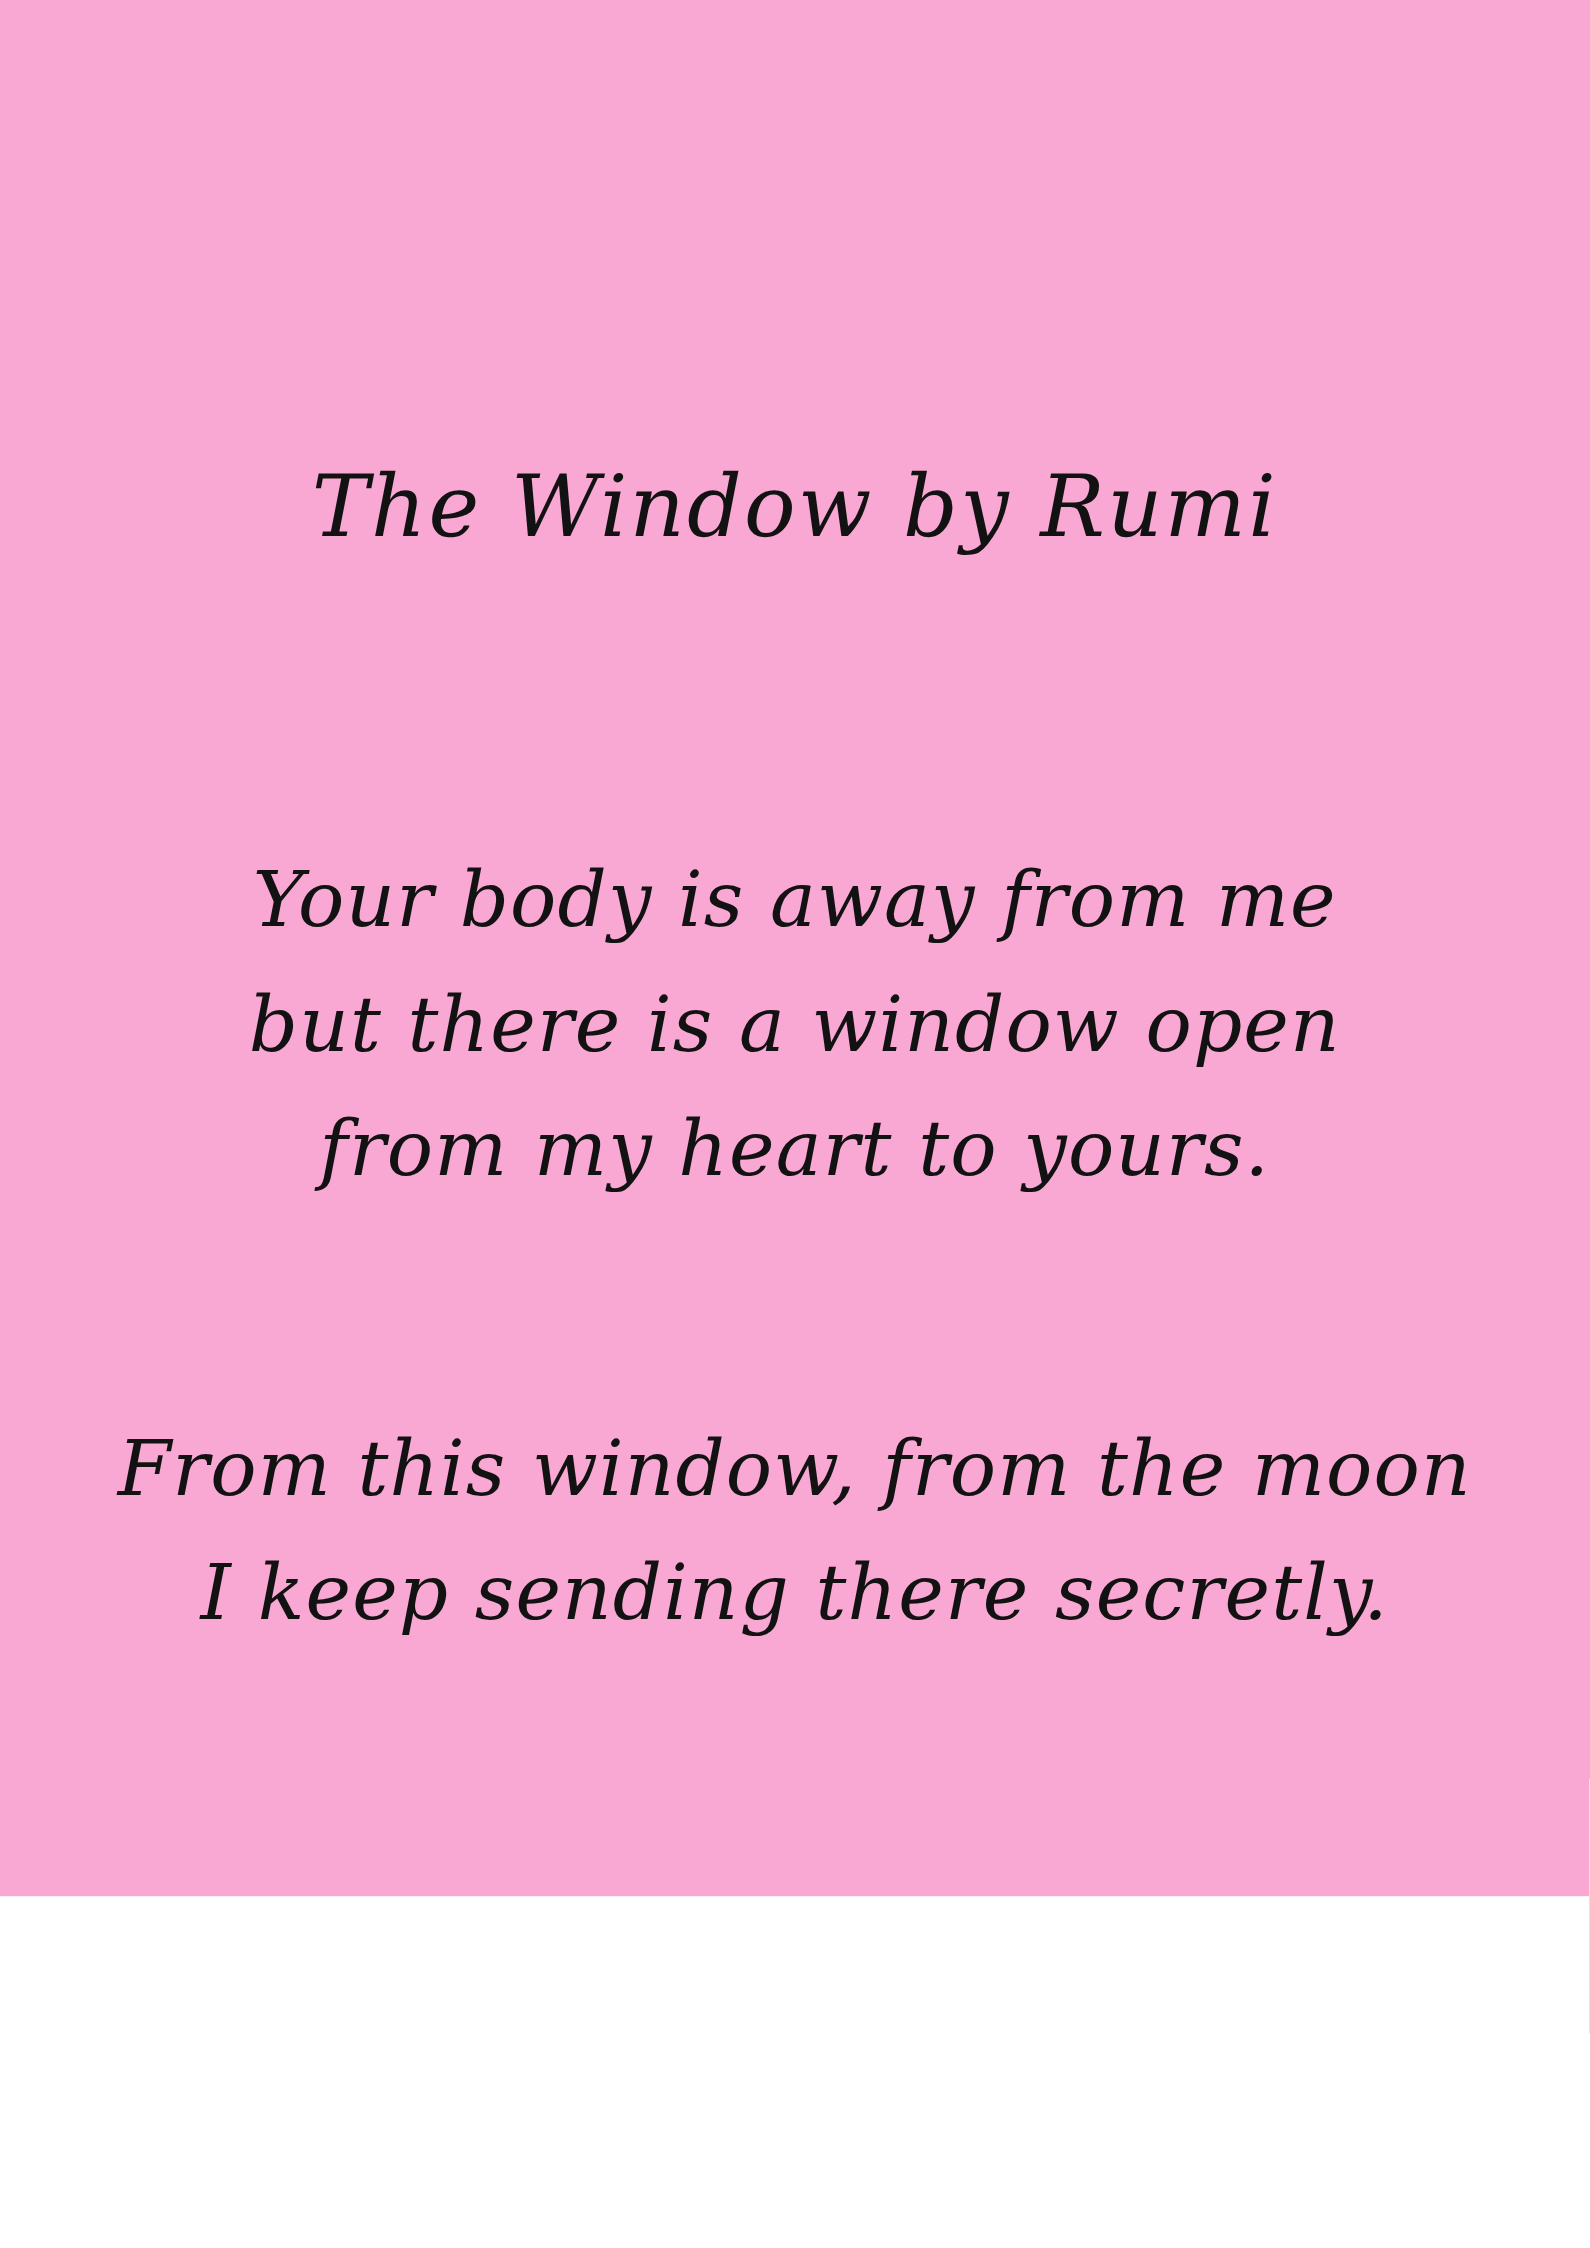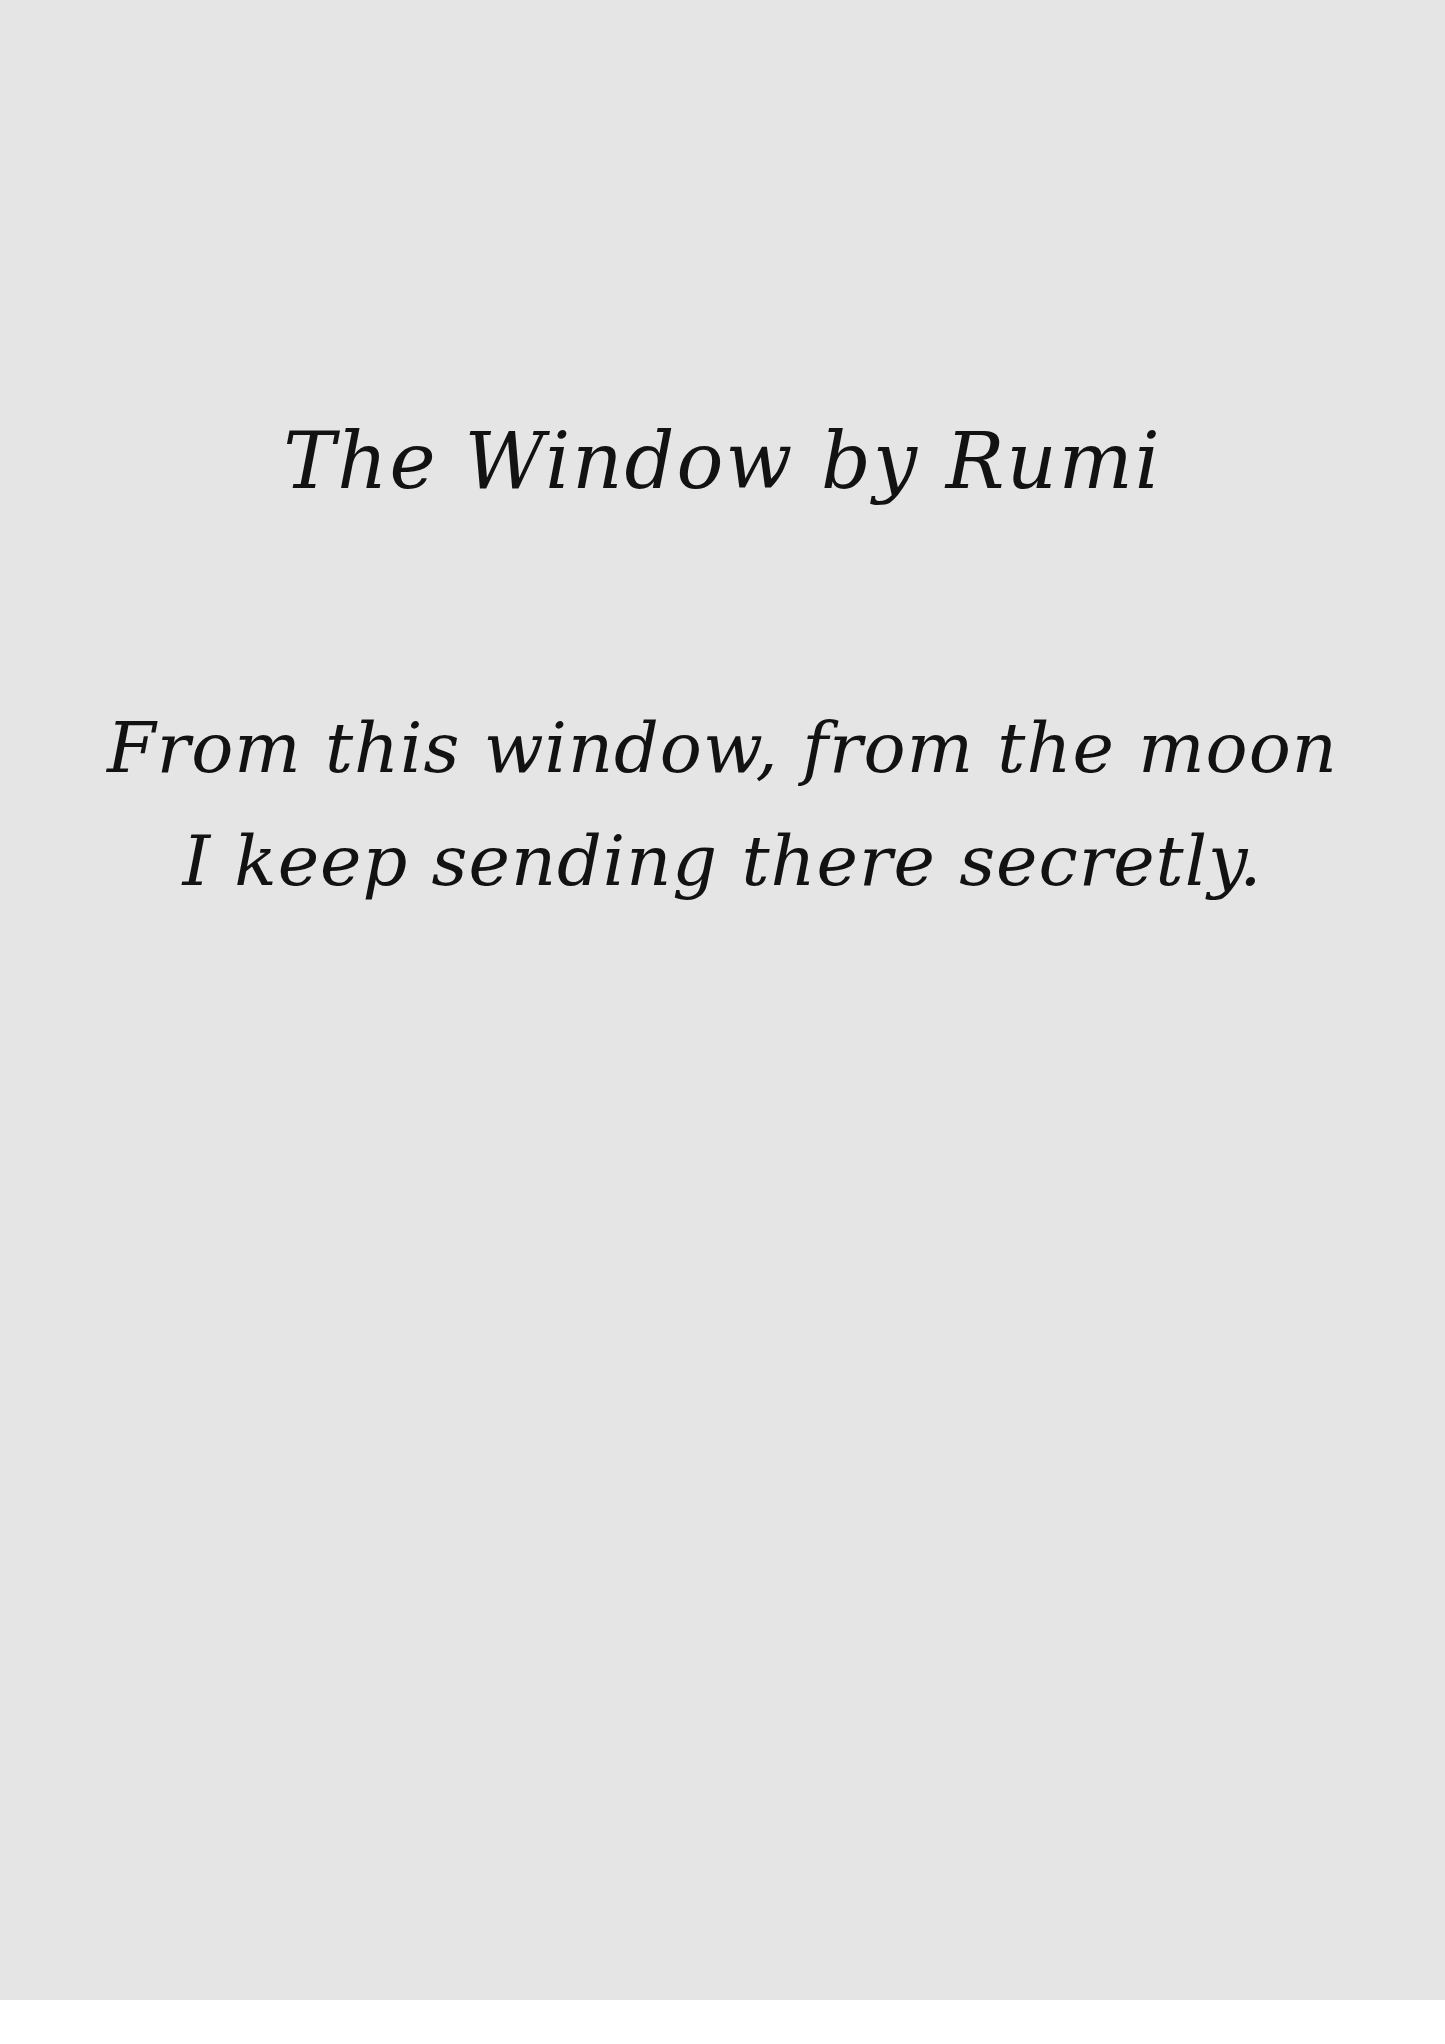--- a/index.html
+++ b/index.html
@@ -3,22 +3,22 @@
 <meta charset="utf-8">
 <style>
   html, body {
     margin: 0;
     padding: 0;
     background: #ffffff;
   }
   .page {
     position: relative;
     width: 1445px;
-    height: 2000px;
-    background: #e5e5e5;
+    height: 1724px;
+    background: #f9a8d4;
     overflow: hidden;
     font-family: "DejaVu Serif", serif;
     font-style: italic;
     color: #121212;
     text-align: center;
   }
   .poem-title {
     margin: 0;
     padding-top: 408px;
     font-size: 78px;
@@ -43,18 +43,23 @@
     letter-spacing: 1px;
     white-space: nowrap;
   }
 </style>
 </head>
 <body>
 
 <div class="page">
   <h1 class="poem-title">The Window by Rumi</h1>
 
+  <div class="stanza stanza-1">
+    <div class="poem-line">Your body is away from me</div>
+    <div class="poem-line">but there is a window open</div>
+    <div class="poem-line">from my heart to yours.</div>
+  </div>
 
   <div class="stanza stanza-2">
     <div class="poem-line">From this window, from the moon</div>
     <div class="poem-line">I keep sending there secretly.</div>
   </div>
 </div>
 
 </body></html>

